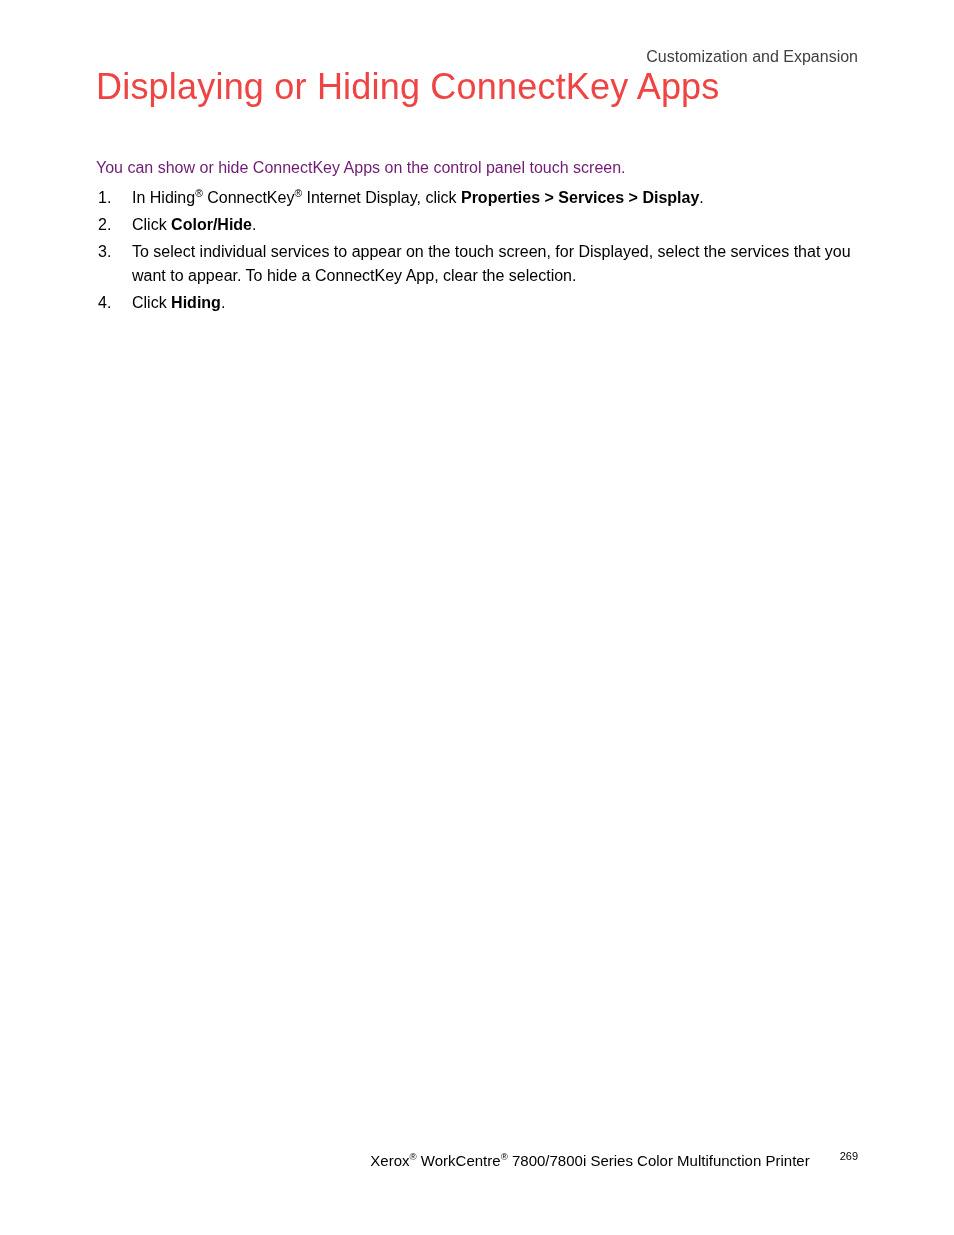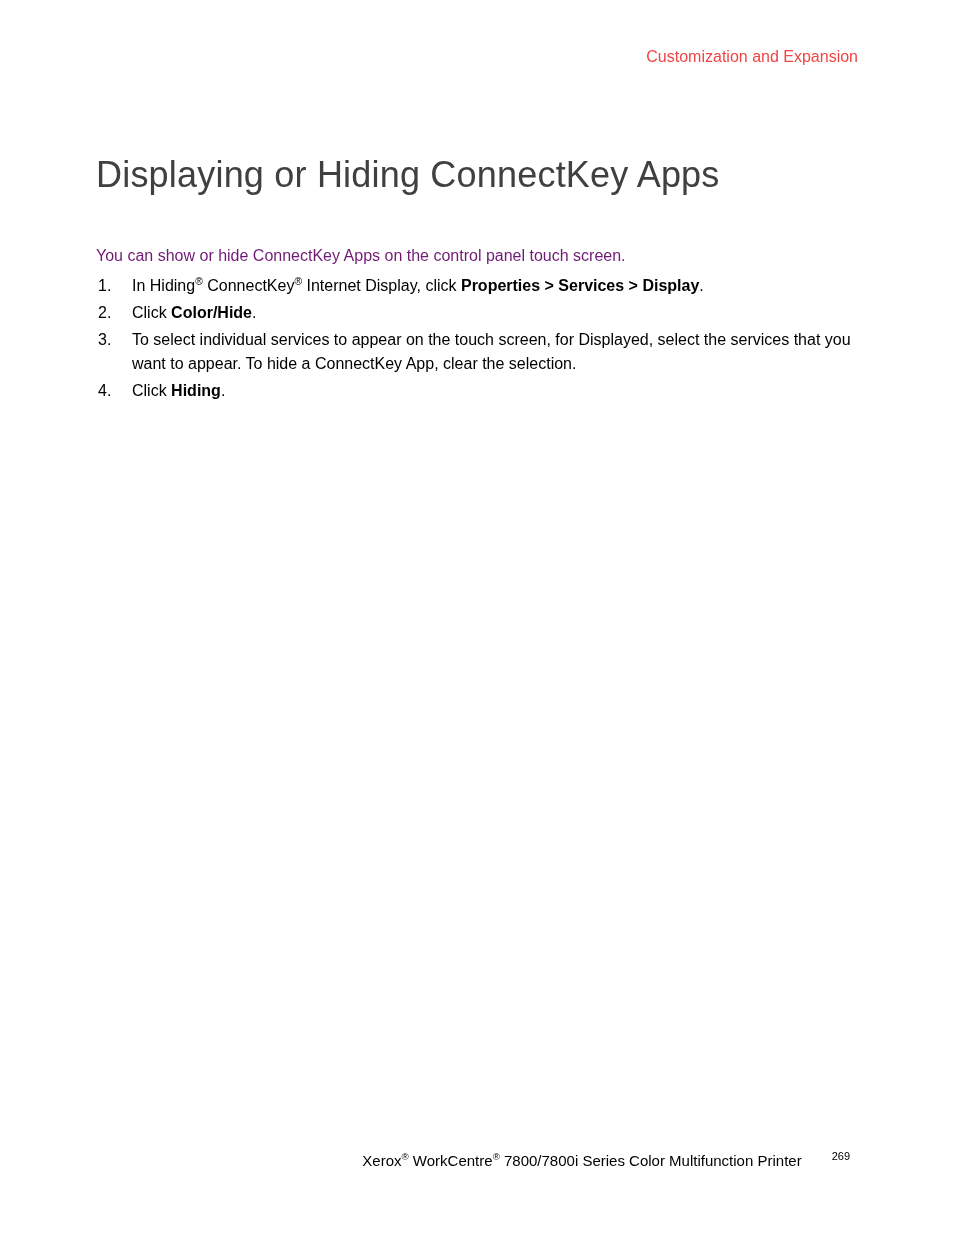--- a/index.html
+++ b/index.html
@@ -14,27 +14,26 @@
       font-family: "Segoe UI", Arial, sans-serif;
       position: relative;
       color: #000000;
     }
     .page {
       padding: 48px 96px 0 96px;
     }
     .header-section {
       text-align: right;
       font-size: 16px;
-      color: #ef4444;
-      margin-bottom: 88px;
+      color: #404040;
     }
     .title {
       font-size: 36px;
       font-weight: 400;
-      color: #404040;
+      color: #ef4444;
       margin-bottom: 48px;
       letter-spacing: 0.2px;
     }
     .intro {
       font-size: 16px;
       color: #701a75;
       margin-bottom: 6px;
       line-height: 1.5;
     }
     .steps {
@@ -60,21 +59,21 @@
     }
     sup {
       font-size: 0.65em;
       vertical-align: super;
       line-height: 0;
     }
     .footer {
       position: absolute;
       bottom: 64px;
       left: 0;
-      right: 8px;
+      right: 0;
       padding: 0 96px;
     }
     .footer-inner {
       display: flex;
       justify-content: flex-end;
       align-items: flex-start;
       gap: 18px;
     }
     .footer-text {
       text-align: right;

